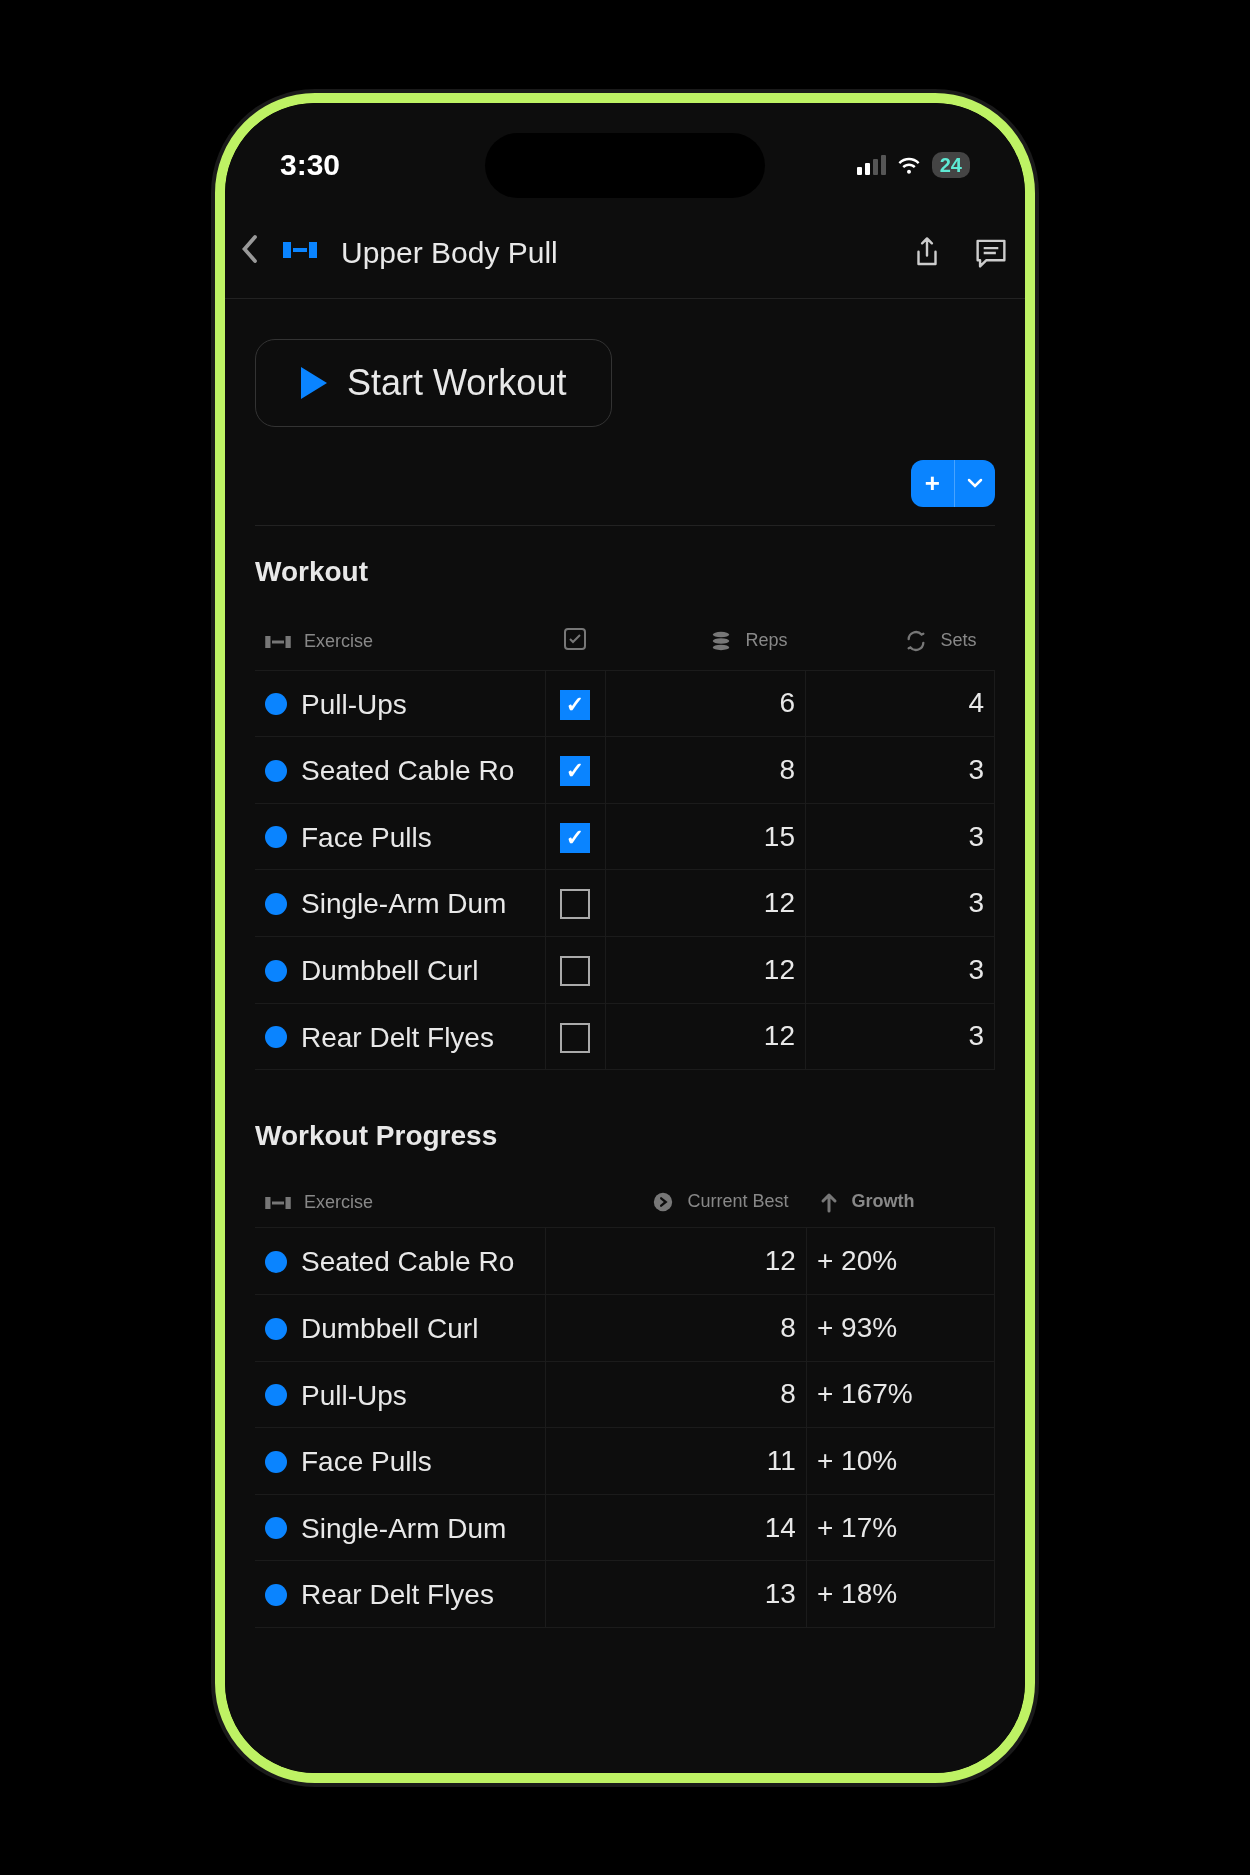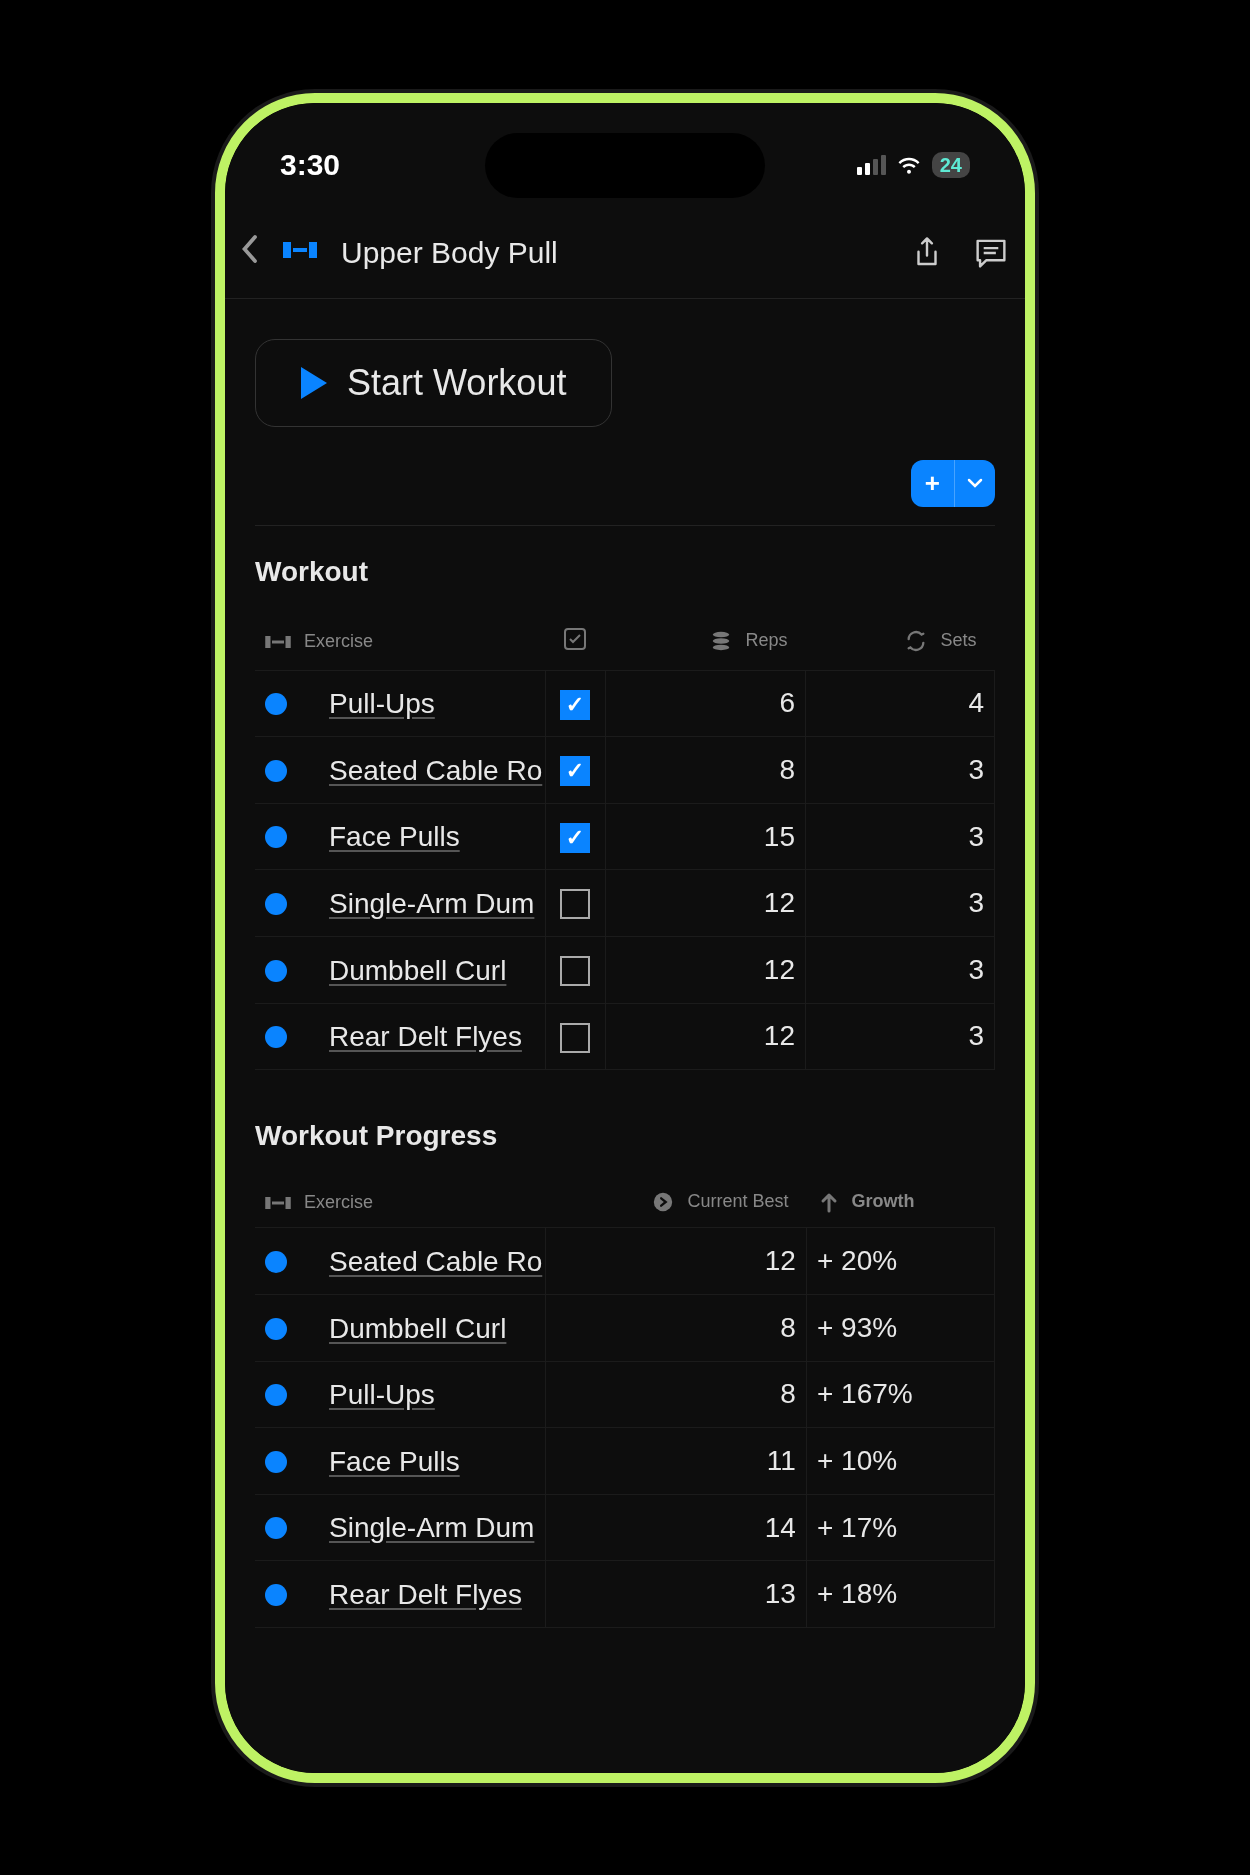--- a/index.html
+++ b/index.html
@@ -186,21 +186,21 @@
     max-width: 280px;
   }
   .dot {
     display: inline-block;
     width: 22px; height: 22px;
     background: #0a84ff;
     border-radius: 50%;
     margin-right: 14px;
     vertical-align: middle;
   }
-  .ex-name { text-decoration: underline; text-decoration-color: #555; text-underline-offset: 4px; vertical-align: middle; margin-left: 28px;}
+  .ex-name { text-decoration-color: #555; text-underline-offset: 4px; vertical-align: middle;}
   .cell-check { text-align:center; width:60px;}
   .checkbox {
     width: 30px; height: 30px;
     border: 2px solid #aaa;
     display: inline-flex;
     align-items: center;
     justify-content: center;
     cursor: pointer;
     vertical-align: middle;
   }

